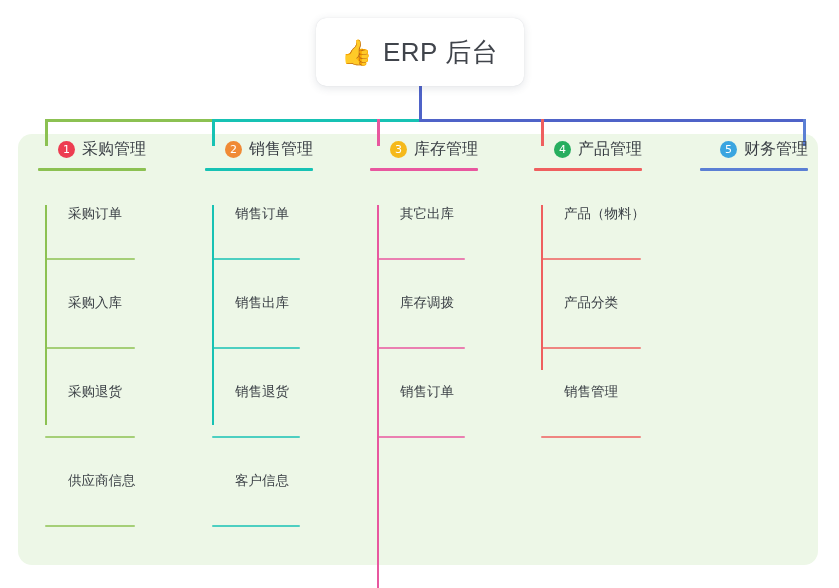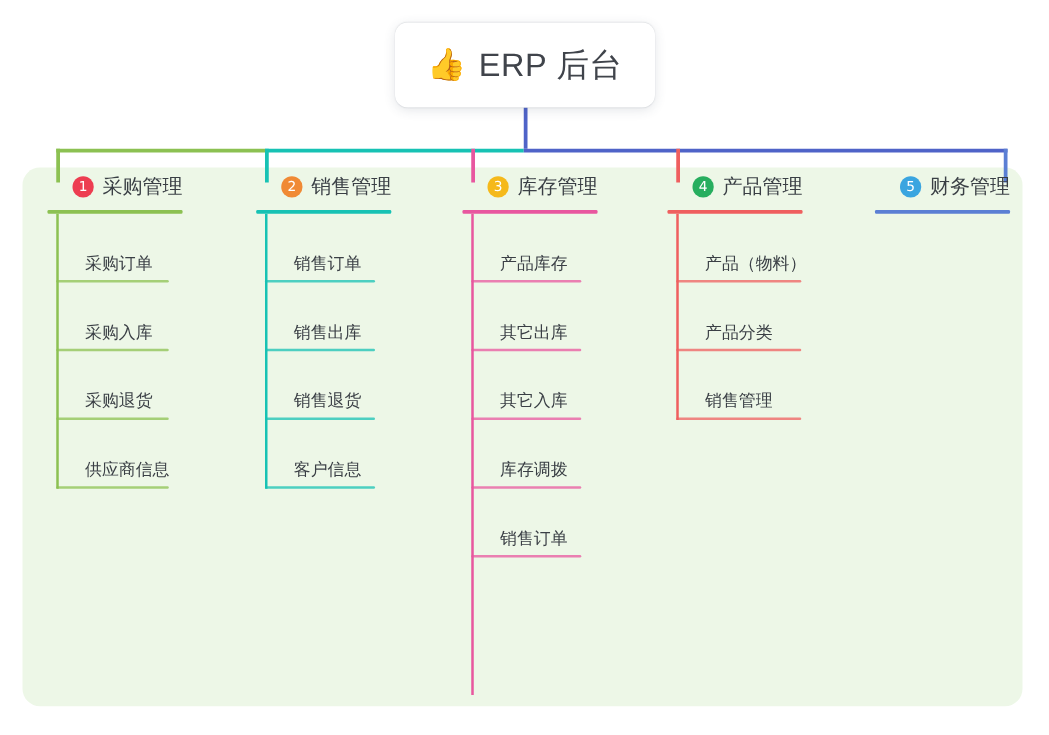--- a/index.html
+++ b/index.html
@@ -107,21 +107,22 @@
     left: 7px;
     top: 0;
     width: 2px;
   }
   .item {
     position: relative;
     height: 55px;
     box-sizing: border-box;
     padding-left: 30px;
     display: flex;
-    align-items: flex-end;
+    align-items: flex-start;
+    margin-top: 34px;
   }
   .item-label {
     font-size: 13.5px;
     color: #3a3f45;
     white-space: nowrap;
     padding-bottom: 6px;
   }
   .item-rule {
     position: absolute;
     left: 7px;
@@ -207,32 +208,24 @@
     </div>
     <div class="column" style="left: 370px;">
       <div class="col-head">
         <span class="badge" style="background: rgb(245, 185, 27);">3</span>
         <span class="head-label">库存管理</span>
       </div>
       <div class="head-rule" style="width: 108px; background: rgb(232, 87, 159);"></div>
       <div class="items">
         <div class="spine" style="background: rgb(232, 87, 159); height: 385px;"></div>
         <div class="item">
-          <span class="item-label">产品库存</span>
-          <div class="item-rule" style="width: 88px; background: rgb(232, 87, 159); opacity: 0.75;"></div>
-        </div>
-        <div class="item">
           <span class="item-label">其它出库</span>
           <div class="item-rule" style="width: 88px; background: rgb(232, 87, 159); opacity: 0.75;"></div>
         </div>
         <div class="item">
-          <span class="item-label">其它入库</span>
-          <div class="item-rule" style="width: 88px; background: rgb(232, 87, 159); opacity: 0.75;"></div>
-        </div>
-        <div class="item">
           <span class="item-label">库存调拨</span>
           <div class="item-rule" style="width: 88px; background: rgb(232, 87, 159); opacity: 0.75;"></div>
         </div>
         <div class="item">
           <span class="item-label">销售订单</span>
           <div class="item-rule" style="width: 88px; background: rgb(232, 87, 159); opacity: 0.75;"></div>
         </div>
       </div>
     </div>
     <div class="column" style="left: 534px;">

